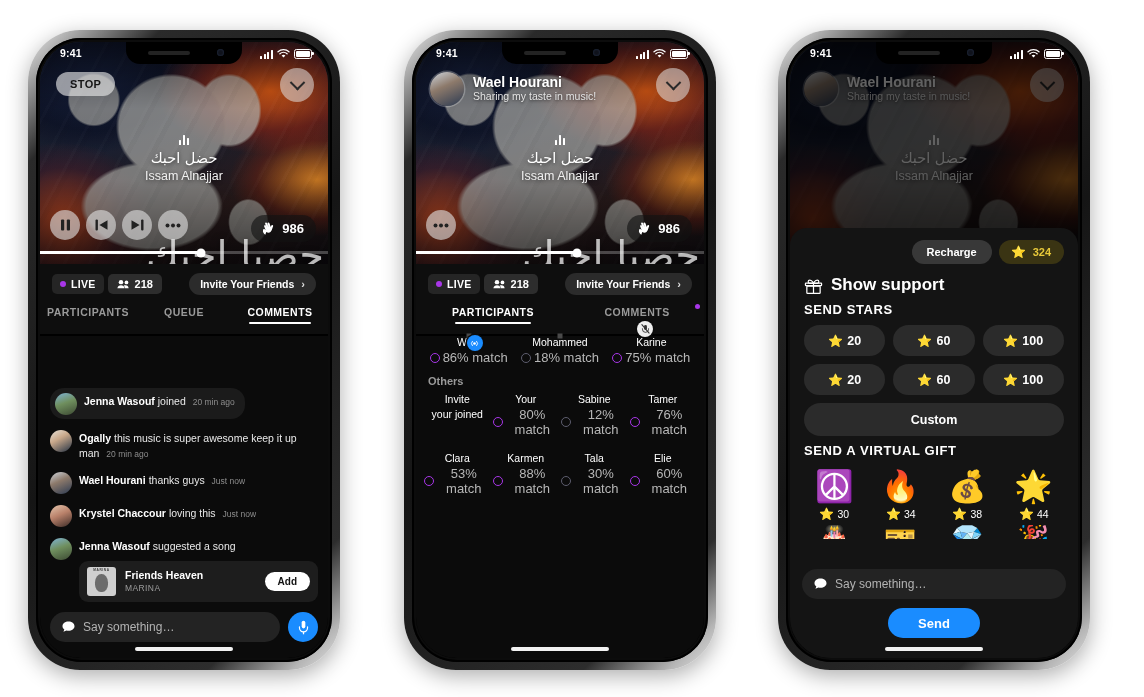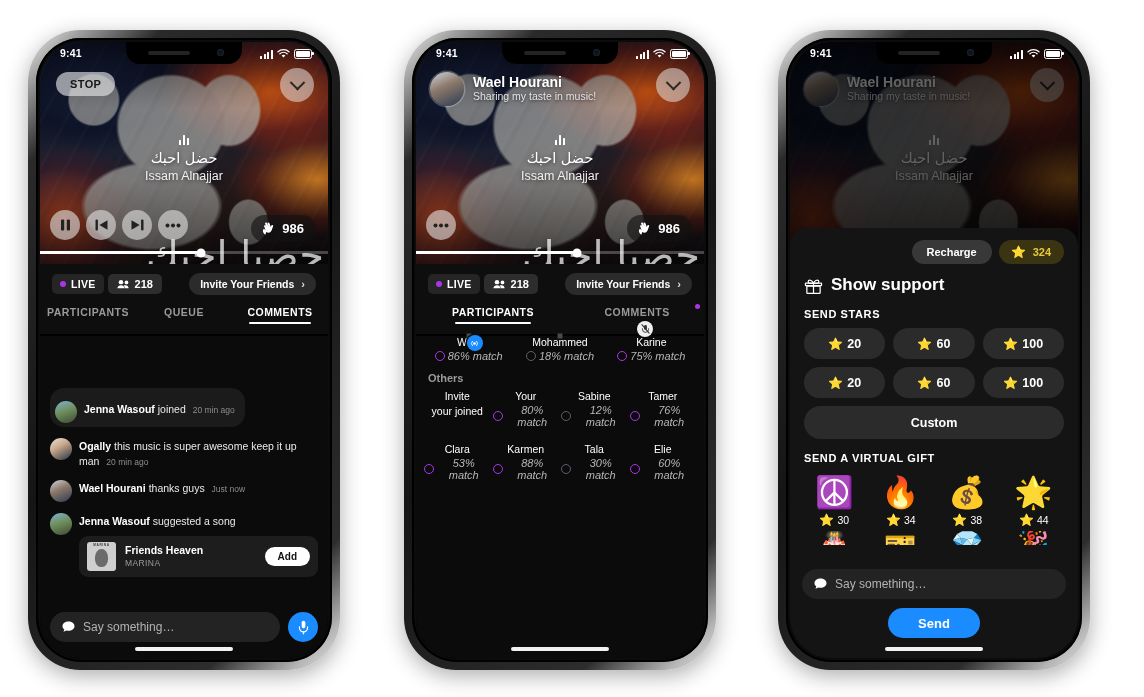--- a/index.html
+++ b/index.html
@@ -93,21 +93,21 @@
   .tab .pdot{position:absolute;right:4px;top:0;width:5px;height:5px;border-radius:50%;background:#a836e8;}
 
   
   .body{position:absolute;left:0;right:0;top:294px;bottom:0;background:#0b0b0b;}
   .clist{position:absolute;left:0;right:0;top:52px;bottom:62px;padding:0 10px;box-sizing:border-box;}
   .crow{display:flex;align-items:flex-start;gap:7px;margin-bottom:10px;}
   .crow .ava{width:22px;height:22px;border-radius:50%;overflow:hidden;flex:0 0 auto;margin-top:1px;position:relative;}
   .crow .txt{font-size:10.5px;color:#e9e9e9;line-height:1.42;padding-top:2px;}
   .crow .txt b{color:#fff;font-weight:bold;}
   .crow .tm{color:#8d8d8d;font-size:8.5px;margin-left:4px;}
-  .crow.joined{background:#1b1b1b;border-radius:14px;padding:12px 10px 4px 5px;align-self:flex-start;display:inline-flex;margin-bottom:10px;}
+  .crow.joined{background:#1b1b1b;border-radius:14px;padding:4px 10px 4px 5px;align-self:flex-start;display:inline-flex;margin-bottom:10px;}
 
   .songcard{margin-left:29px;margin-top:-4px;background:#1d1d1d;border-radius:9px;padding:6px 8px;display:flex;align-items:center;gap:9px;}
   .songcard .cover{width:29px;height:29px;border-radius:3px;flex:0 0 auto;overflow:hidden;background:#cfcfcf;position:relative;}
   .songcard .ttl{font-size:10.5px;color:#fff;font-weight:bold;line-height:1.25;}
   .songcard .sub{font-size:8.5px;color:#9d9d9d;letter-spacing:.4px;margin-top:1px;}
   .songcard .add{margin-left:auto;background:#fff;color:#111;border-radius:12px;padding:4px 13px;font-size:10px;font-weight:bold;}
 
   .composer{position:absolute;left:10px;right:10px;bottom:16px;display:flex;align-items:center;gap:8px;}
   .cinput{flex:1;background:#232323;border-radius:19px;height:30px;display:flex;align-items:center;gap:8px;padding:0 12px;box-sizing:border-box;}
   .cinput .ph{color:#b3b3b3;font-size:12px;}
@@ -115,37 +115,37 @@
 
   
   .sect{color:#9a9a9a;font-size:11px;font-weight:bold;padding:10px 12px 6px;}
   .grid3{display:flex;padding:0 10px;gap:6px;}
   .grid4{display:flex;padding:0 8px;gap:2px;flex-wrap:wrap;}
   .pcell{flex:1;text-align:center;}
   .pcell .ring{width:48px;height:48px;border-radius:50%;margin:0 auto 5px;position:relative;overflow:visible;}
   .pcell .ring .img{position:absolute;inset:0;border-radius:50%;overflow:hidden;background:#2a2a2a;}
   .pcell.spk .ring{width:46px;height:46px;box-shadow:0 0 0 2.5px #4a4a4a;}
   .pcell .nm{color:#fff;font-size:10.5px;margin-bottom:2px;}
-  .pcell .mt{color:#b7b7b7;font-size:11px;display:flex;align-items:center;justify-content:center;gap:3px;font-style:italic;}
+  .pcell .mt{color:#b7b7b7;font-size:13px;display:flex;align-items:center;justify-content:center;gap:3px;}
   .pcell .mring{width:8px;height:8px;border-radius:50%;border:1.6px solid #a836e8;flex:0 0 auto;}
   .pcell .mring.low{border-color:#5d5d6e;}
   .badge{position:absolute;width:16px;height:16px;border-radius:50%;display:flex;align-items:center;justify-content:center;z-index:3;}
   .badge.live{left:-2px;top:-1px;background:#1a8cff;box-shadow:0 0 0 1.5px #0b0b0b;}
   .badge.mute{right:-2px;bottom:-1px;background:#efefef;box-shadow:0 0 0 1.5px #0b0b0b;}
   .invitecell .ring .img{background:#2e2e2e;display:flex;align-items:center;justify-content:center;}
   .plus{color:#fff;font-size:24px;font-weight:300;line-height:1;}
 
   
   .dim{position:absolute;inset:0;background:rgba(0,0,0,.62);z-index:20;}
   .sheet{position:absolute;left:0;right:0;bottom:0;top:186px;background:#141414;border-radius:17px 17px 0 0;z-index:25;padding:0 14px;box-sizing:border-box;}
   .sheet .toprow{display:flex;justify-content:flex-end;align-items:center;gap:7px;padding-top:12px;}
   .recharge{background:#383838;border-radius:15px;padding:6px 15px;color:#fff;font-size:11px;font-weight:bold;}
   .starbal{background:#3a3413;border-radius:15px;padding:6px 13px;display:flex;align-items:center;gap:6px;color:#e8c93a;font-size:11px;font-weight:bold;}
   .sheet h2{margin:11px 0 0;color:#fff;font-size:17px;font-weight:bold;display:flex;align-items:center;gap:8px;text-align:center;}
-  .lbl{color:#fff;font-size:11px;font-weight:bold;letter-spacing:.6px;margin:13px 0 8px;}
+  .lbl{color:#fff;font-size:13px;font-weight:bold;letter-spacing:.6px;margin:7px 0 8px;}
   .starrow{display:flex;gap:8px;margin-bottom:8px;}
   .starbtn{flex:1;background:#2b2b2b;border-radius:17px;height:31px;display:flex;align-items:center;justify-content:center;gap:4px;color:#fff;font-size:12.5px;font-weight:bold;}
   .custom{background:#2b2b2b;border-radius:17px;height:33px;display:flex;align-items:center;justify-content:center;color:#fff;font-size:12.5px;font-weight:bold;margin-top:3px;}
   .gifts{display:flex;gap:6px;}
   .gift{flex:1;text-align:center;}
   .gift .em{font-size:31px;line-height:40px;font-family:"DejaVu Sans",sans-serif;}
   .gift .pr{display:flex;align-items:center;justify-content:center;gap:3px;color:#fff;font-size:10.5px;margin-top:2px;}
   .gifts2{display:flex;gap:6px;margin-top:5px;overflow:hidden;height:14px;}
   .gifts2 .g2{flex:1;text-align:center;font-size:26px;line-height:26px;font-family:"DejaVu Sans",sans-serif;}
   .sendwrap{position:absolute;left:0;right:0;bottom:0;background:#141414;padding:8px 12px 20px;box-sizing:border-box;}
@@ -310,20 +310,26 @@
               <span class="tm">20 min ago</span></span>
             </div>
 
             <div class="crow">
               <span class="ava ph-wael"></span>
               <span class="txt"><b>Wael Hourani</b>
               <span>thanks guys</span>
               <span class="tm">Just now</span></span>
             </div>
 
+            <div class="crow">
+              <span class="ava ph-krystel"></span>
+              <span class="txt"><b>Krystel Chaccour</b>
+              <span>loving this</span>
+              <span class="tm">Just now</span></span>
+            </div>
 
             <div class="crow" style="margin-bottom:5px">
               <span class="ava ph-jenna"></span>
               <span class="txt"><b>Jenna Wasouf</b>
               <span>suggested a song</span></span>
             </div>
 
             <div class="songcard">
               <span class="cover ph-cover">
                 <span class="cov-tag">MARINA</span>

